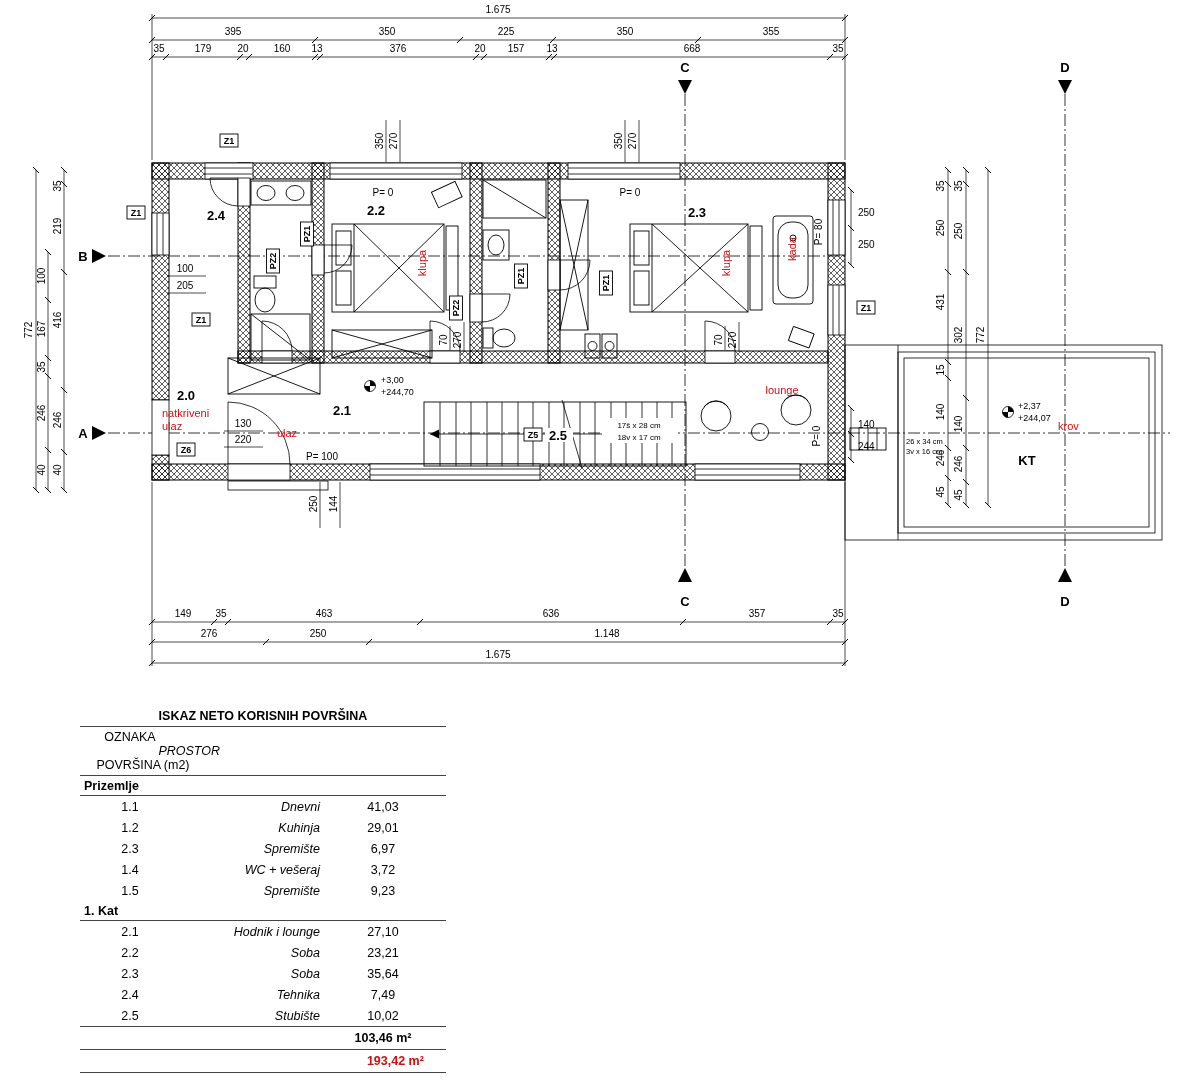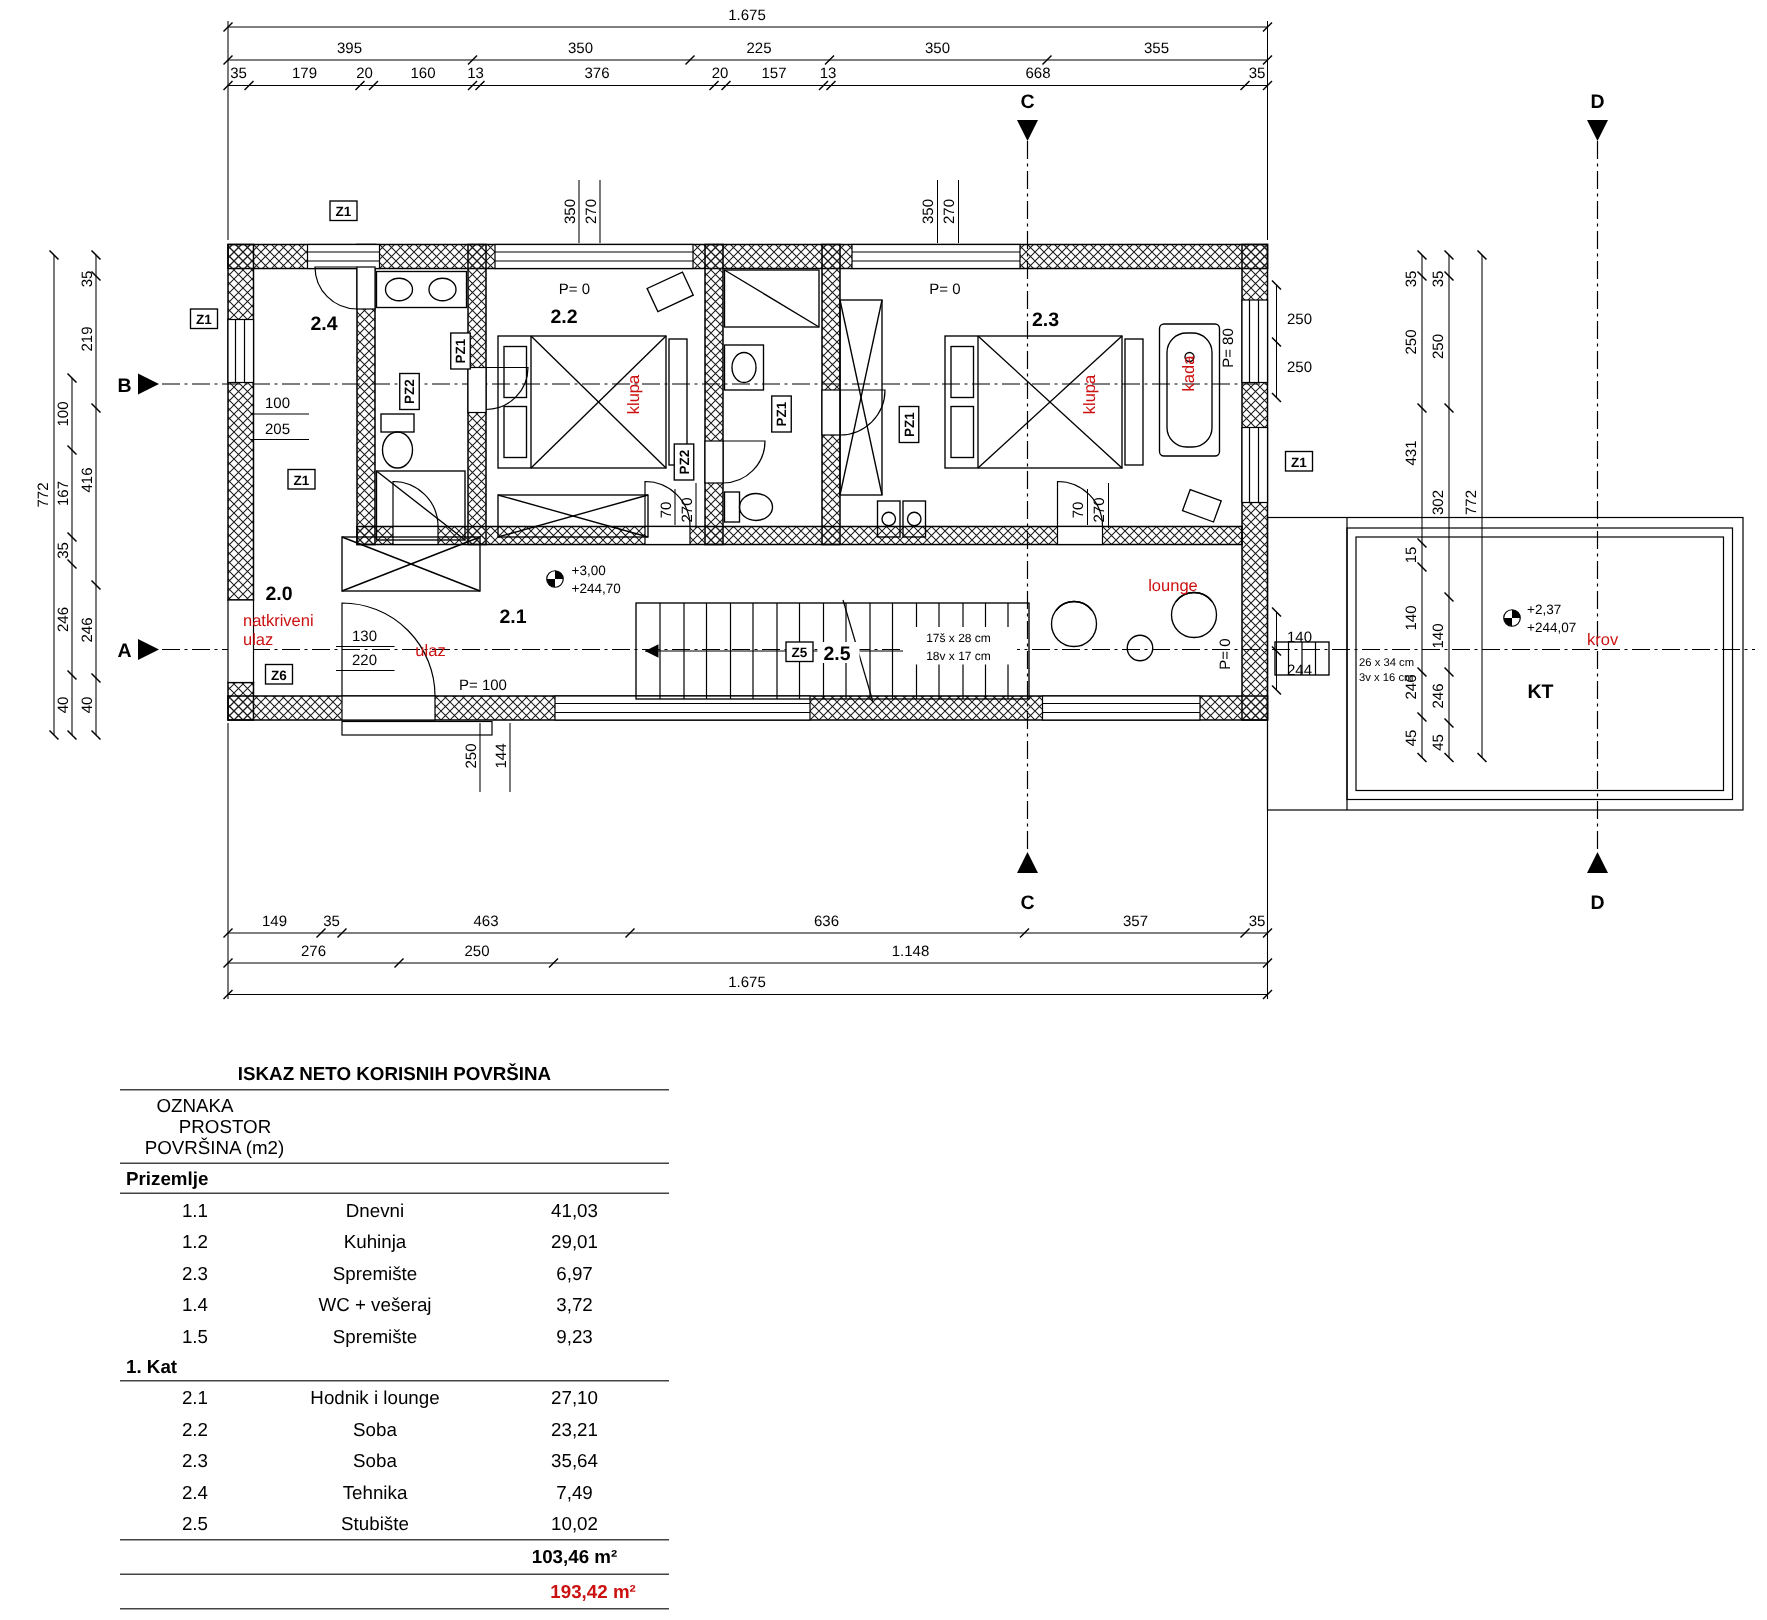--- a/index.html
+++ b/index.html
@@ -27,21 +27,21 @@
   .dash{stroke:#000;stroke-width:0.8;fill:none;stroke-dasharray:12 3 2 3;}
   .tagbox{fill:#fff;stroke:#000;stroke-width:0.9;}
   .tri{fill:#000;stroke:none;}
   .wbg{fill:#fff;stroke:none;}
 
   
   .area-table{position:absolute;left:80px;top:705px;width:366px;font-size:12.5px;color:#000;}
   .tb-title{font-weight:bold;text-align:center;padding:4px 0 3px;border-bottom:1px solid #444;}
   .tb-head{display:flex;border-bottom:1px solid #444;padding:3px 0;flex-direction:column;}
   .c1{width:100px;text-align:center;}
-  .c2{width:140px;text-align:center;}
+  .c2{width:140px;text-align:right;font-style:italic;}
   .c3{width:126px;text-align:center;}
   .tb-group{font-weight:bold;padding:3px 0 2px 4px;border-bottom:1px solid #444;}
   .tb-row{display:flex;padding:3.5px 0;}
   .tb-total{display:flex;border-top:1px solid #444;border-bottom:1px solid #444;padding:4px 0;font-weight:bold;}
   .tb-grand{display:flex;border-bottom:1px solid #444;padding:4px 0;font-weight:bold;color:#cc1111;gap:36px;}
 </style>
 </head>
 <body>
 
 <svg width="1178" height="700" viewBox="0 0 1178 700">

